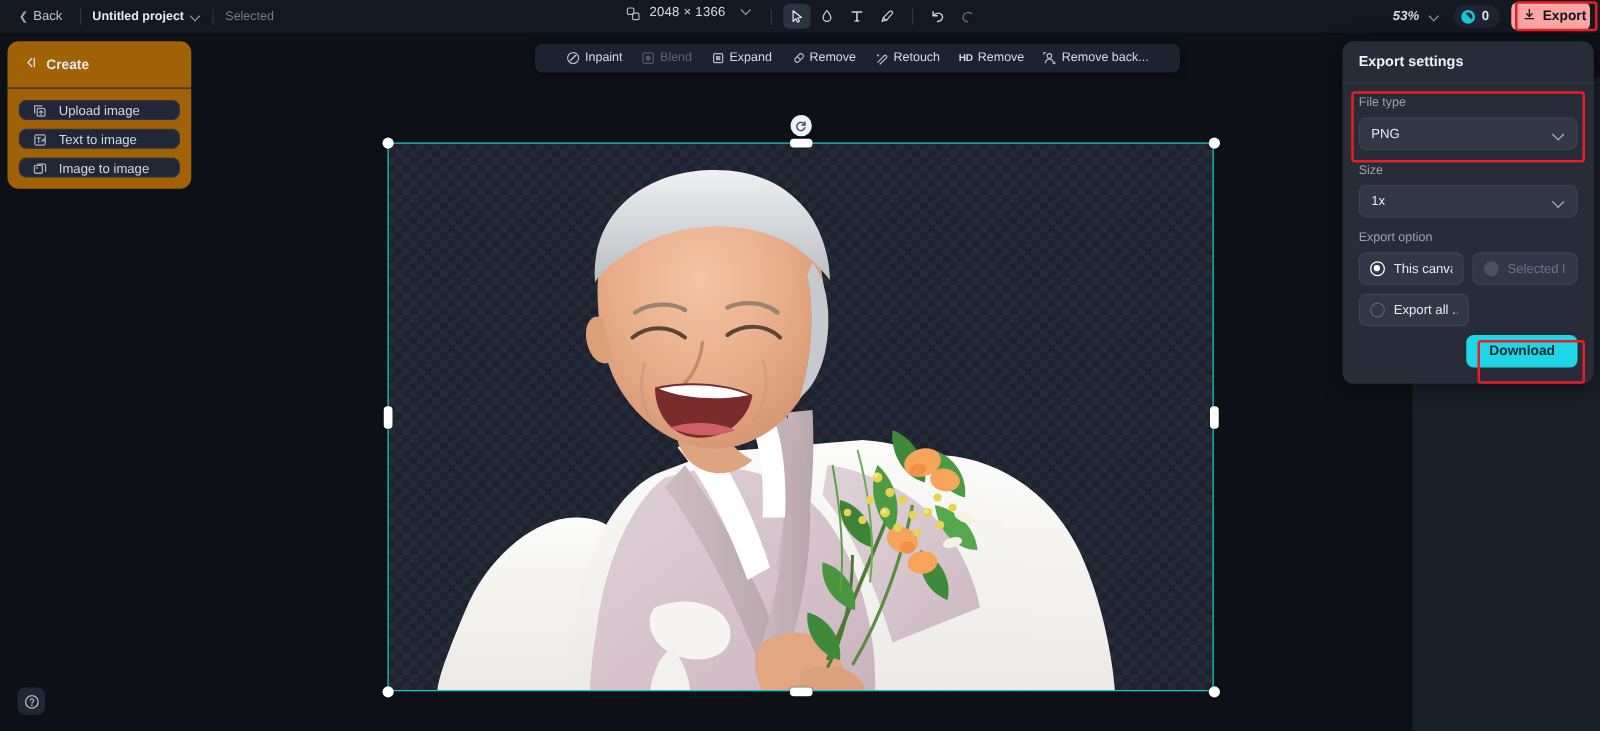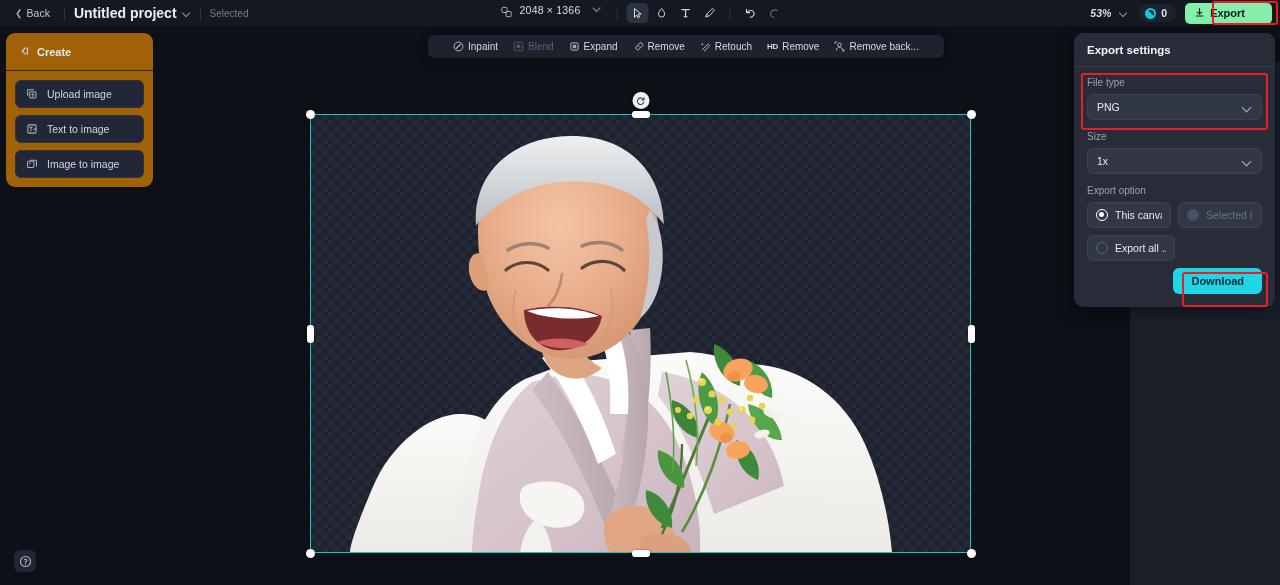--- a/index.html
+++ b/index.html
@@ -22,21 +22,21 @@
   }
   .tb-left { display: flex; align-items: center; padding-left: 10px; gap: 0px; }
   .back-btn {
     display: flex; align-items: center; gap: 4px;
     font-size: 10.5px; color: #c0c6d2; cursor: pointer;
     padding: 3px 5px; border-radius: 4px;
   }
   .chev-left { font-size: 9px; color: #9aa3b2; line-height: 1; }
   .vsep { width: 1px; height: 13px; background: #2d3342; margin: 0 9px; }
   .proj-name {
-    font-size: 14px; color: #e8ebf1; font-weight: 600; cursor: pointer;
+    font-size: 10px; color: #e8ebf1; font-weight: 600; cursor: pointer;
   }
   .caret {
     display: inline-block; width: 8px; height: 8px; position: relative; margin-left: 6px;
     cursor: pointer;
   }
   .caret::after {
     content: ""; position: absolute; left: 0; top: 1px;
     width: 5px; height: 5px;
     border-right: 1.2px solid #8c94a4; border-bottom: 1.2px solid #8c94a4;
     transform: rotate(45deg);
@@ -81,22 +81,22 @@
   }
   .credit-dot::after {
     content: ""; position: absolute; left: 2px; top: 2px;
     width: 7px; height: 7px; border-radius: 50%;
     background: #0e2d37; clip-path: polygon(0 0, 100% 0, 100% 100%);
   }
   .credit-num { font-size: 10.5px; color: #dfe3ea; font-weight: 600; }
   .export-wrap { position: relative; }
   .export-btn {
     display: flex; align-items: center; gap: 5px;
-    background: #86efac; color: #11151d;
-    border-radius: 5px; padding: 4px 27px 4px 9px;
+    background: #fca5a5; color: #11151d;
+    border-radius: 5px; padding: 4px 3px 4px 9px;
     font-size: 11px; font-weight: 700; cursor: pointer;
     border: none;
   }
   .hl-red {
     position: absolute; border: 2px solid #ec1c24; border-radius: 3px;
     pointer-events: none; z-index: 60;
   }
 
   
   .left-panel {
@@ -105,22 +105,22 @@
     padding: 0 0 9px 0; z-index: 30;
   }
   .lp-head {
     display: flex; align-items: center; gap: 7px;
     padding: 10px 12px 9px 12px;
     border-bottom: 1px solid #262c3a;
   }
   .lp-title { font-size: 11px; color: #e4e8ef; font-weight: 600; }
   .lp-body { padding: 9px 9px 0 9px; display: flex; flex-direction: column; gap: 7px; }
   .lp-item {
-    display: flex; align-items: center; gap: 9px;
-    height: 28px; padding: 0 9px;
+    display: flex; align-items: flex-end; gap: 9px;
+    height: 16px; padding: 0 9px;
     border: 1px solid #2c3342; border-radius: 6px;
     background: #212736;
     font-size: 10.5px; color: #d2d7e1; cursor: pointer;
   }
   .lp-item .ico { display: flex; width: 13px; justify-content: center; opacity: .78; }
 
   
   .canvas-area {
     position: absolute; left: 0; top: 26px; width: 1280px; height: 559px;
     background: #0d1017; overflow: hidden;

